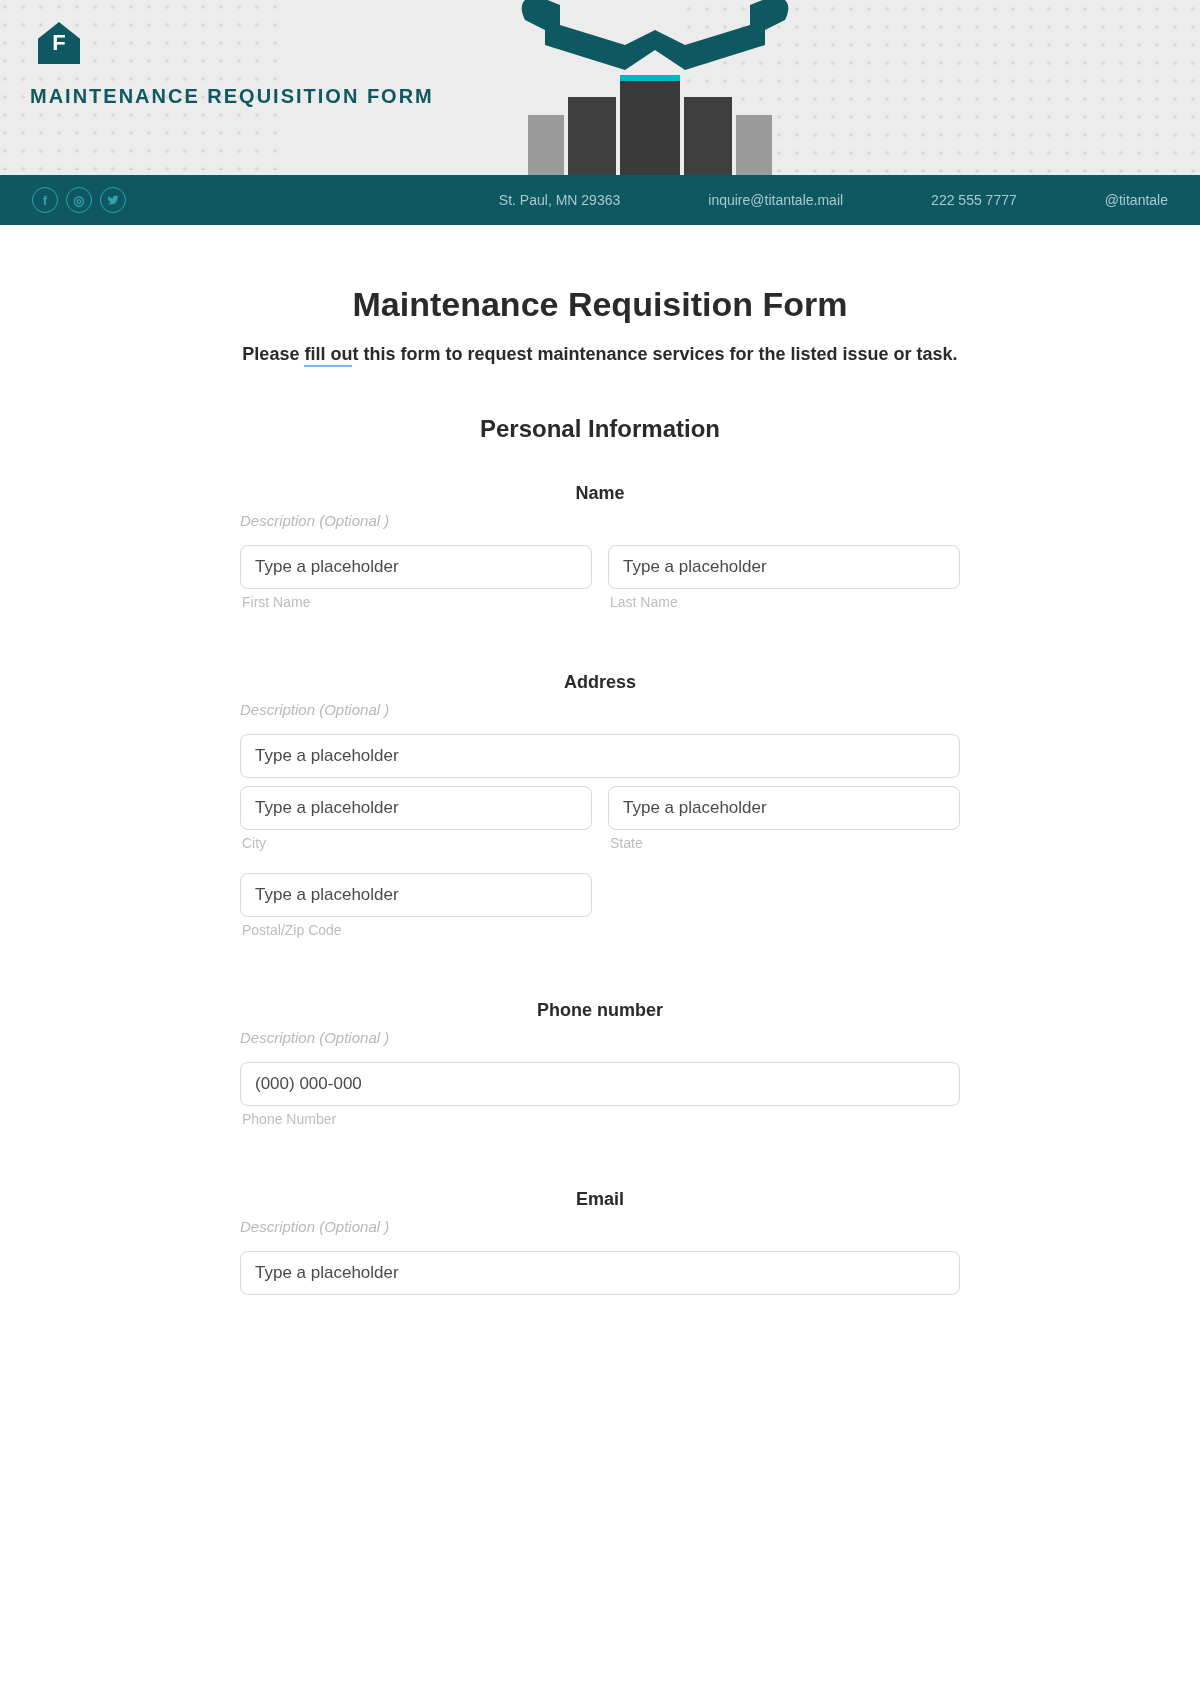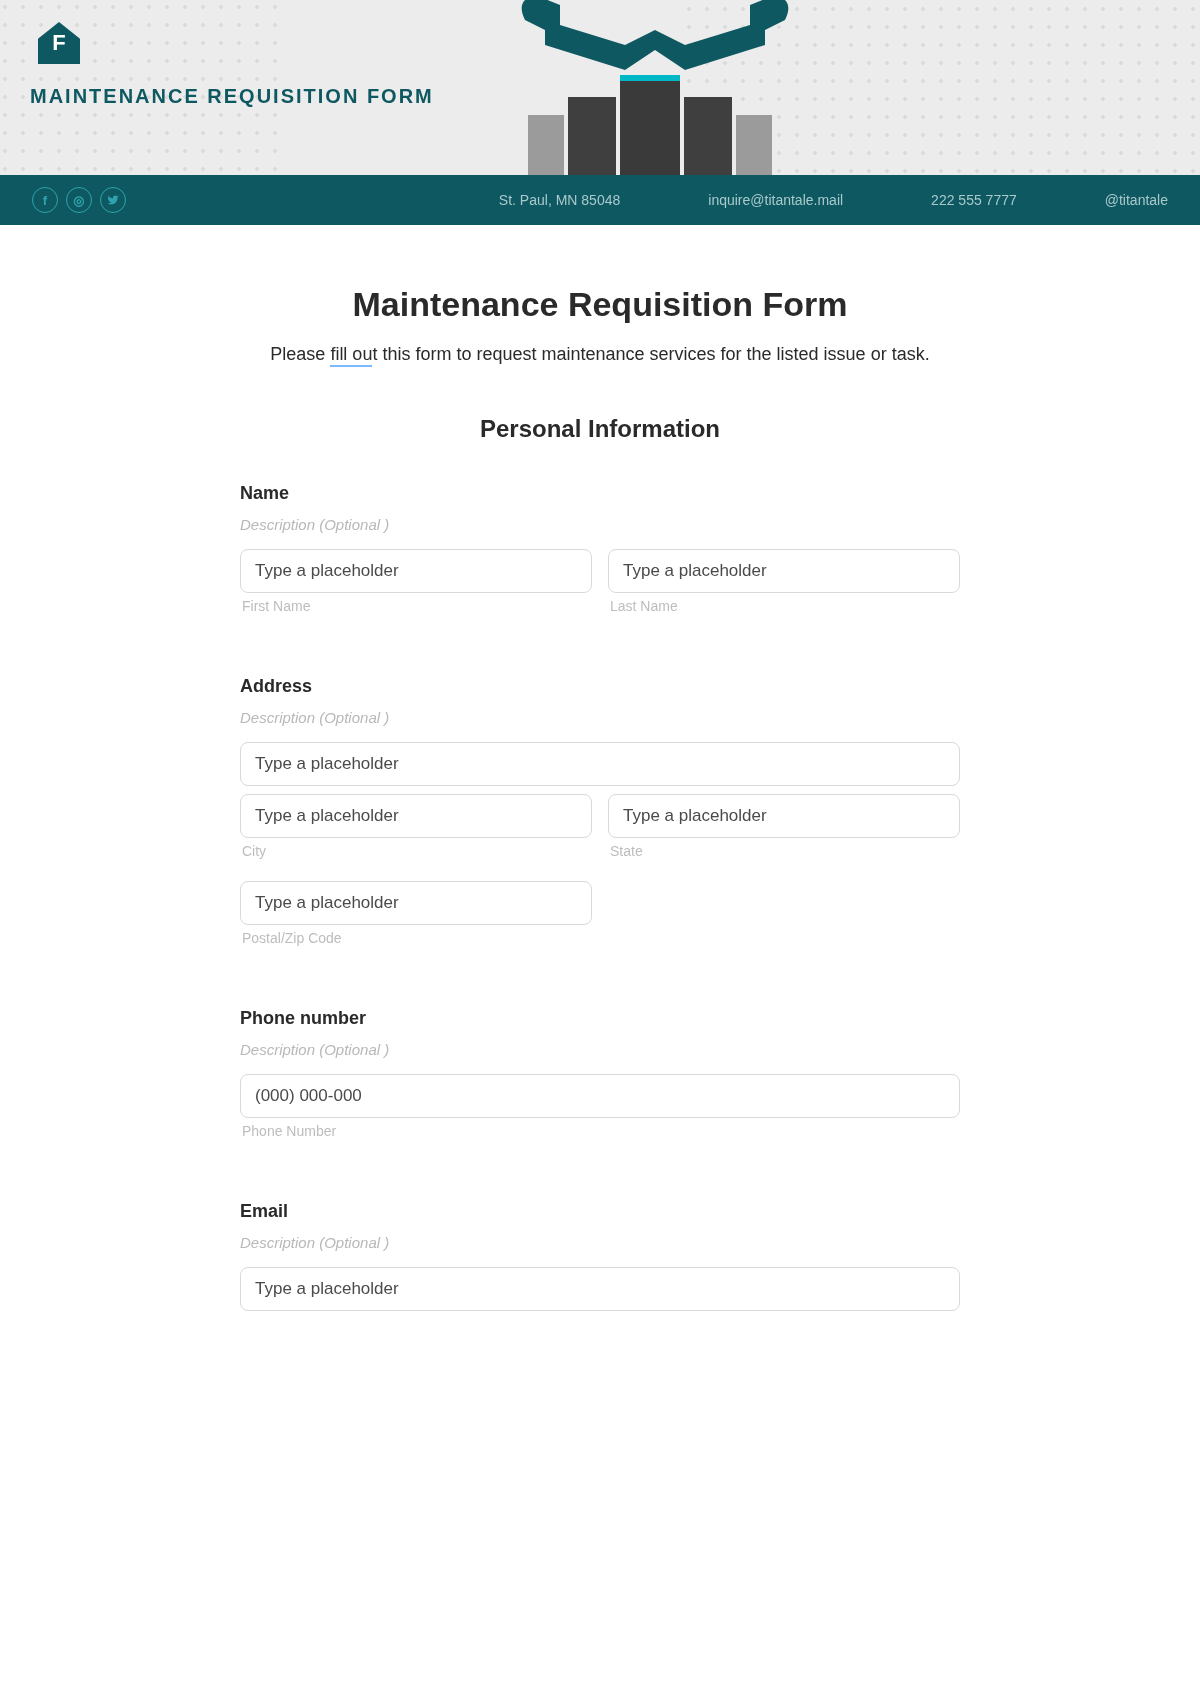--- a/index.html
+++ b/index.html
@@ -89,35 +89,37 @@
     font-size:34px;
     font-weight:700;
     color:#2a2a2a;
     margin:0 0 20px;
   }
   .form-intro {
     text-align:center;
     font-size:18px;
     color:#2a2a2a;
     margin:12px 0 50px;
+    font-weight:bold;
   }
   .form-intro .under { border-bottom:2px solid #7ab8ff; padding-bottom:1px;}
   .section-title {
     font-size:24px; font-weight:700; color:#2a2a2a;
     margin:0 0 40px;
     text-align:center;
   }
   .field-group { margin-bottom:48px; }
   .field-label {
     font-size:18px; font-weight:700; color:#2a2a2a;
     margin:0 0 8px;
+    text-align:center;
   }
   .field-desc {
     font-size:15px; color:#b8b8b8; font-style:italic;
-    margin:12px 0 16px;
+    margin:0 0 16px;
   }
   .row { display:flex; gap:16px; margin-bottom:8px;}
   .col { flex:1; display:flex; flex-direction:column; }
   input[type=text] {
     width:100%; height:44px;
     border:1px solid #d9d9d9;
     border-radius:8px;
     padding:8px 14px;
     font-size:17px;
     color:#2a2a2a;
@@ -156,21 +158,21 @@
 <div class="contact-bar">
   <div class="social">
     <div class="ic">f</div>
     <div class="ic">◎</div>
     <div class="ic">
       <svg width="12" height="12" viewBox="0 0 24 24" fill="#2fa3ad">
           <path d="M23 3a10.9 10.9 0 01-3.14 1.53A4.48 4.48 0 0012 8v1A10.66 10.66 0 013 4s-4 9 5 13a11.64 11.64 0 01-7 2c9 5 20 0 20-11.5a4.5 4.5 0 00-.08-.83A7.72 7.72 0 0023 3z"></path>
         </svg>
     </div>
   </div>
-  <span>St. Paul, MN 85048</span>
+  <span>St. Paul, MN 29363</span>
   <span>inquire@titantale.mail</span>
   <span>222 555 7777</span>
   <span>@titantale</span>
 </div>
 
 <div class="form-wrap">
   <h2 class="form-title">Maintenance Requisition Form</h2>
   <p class="form-intro">
     <span>Please </span><span class="under">fill ou</span><span>t this form to request maintenance services for the listed issue or task.</span>
   </p>

